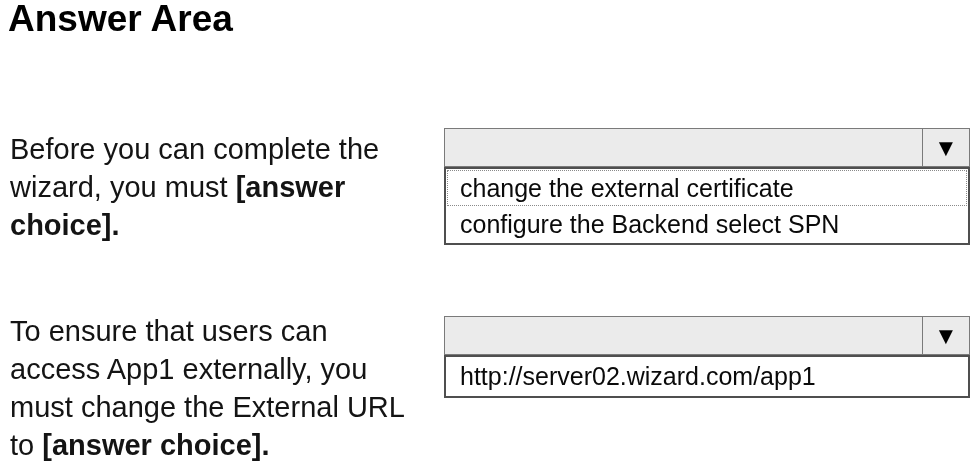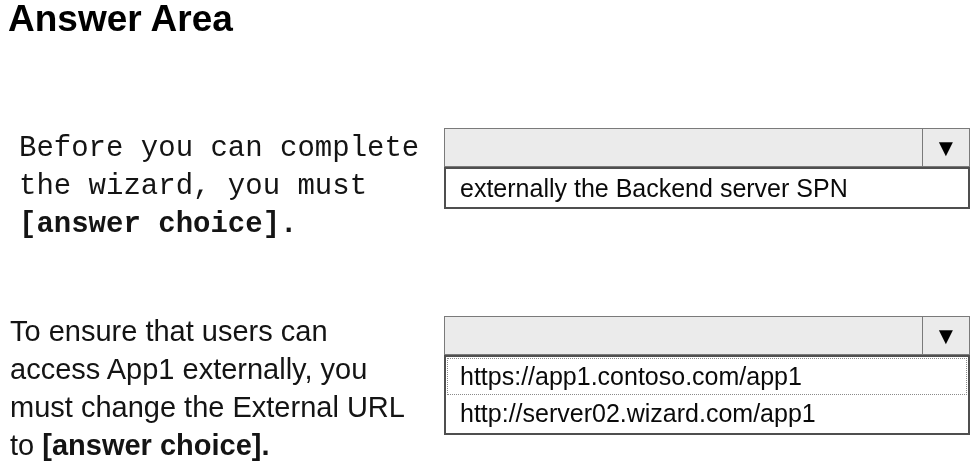--- a/index.html
+++ b/index.html
@@ -8,21 +8,21 @@
     background:#ffffff; font-family:"Liberation Sans", sans-serif; color:#111;
   }
   .page-title {
     position:absolute; left:8px; top:-2px;
     font-size:37px; font-weight:bold; color:#000; letter-spacing:0px;
   }
   .q-text {
     position:absolute; width:408px; font-size:29px; line-height:38px; color:#141414;
   }
   .q-text .bold { font-weight:bold; }
-  #q1-text { left:19px; top:130px;font-family:Liberation Mono, monospace; }
+  #q1-text { left:10px; top:130px; }
   #q2-text { left:10px; top:312px; }
 
   .control { position:absolute; left:444px; width:526px; }
   #q1-control { top:128px; }
   #q2-control { top:316px; }
 
   .combo {
     height:37px; background:#ebebeb; border:1px solid #7a7a7a;
     display:flex; align-items:stretch; cursor:default;
   }
@@ -51,30 +51,30 @@
 <div class="q-text" id="q1-text"><span>Before you can complete the wizard, you must </span><span class="bold">[answer choice].</span></div>
 
 <div class="control" id="q1-control">
   <div class="combo">
     <div class="combo-value"></div>
     <div class="combo-button">
       <span class="arrow-glyph">▼</span>
     </div>
   </div>
   <div class="listbox">
-    <div class="option">externally the Backend server SPN</div>
+    <div class="option focused">change the external certificate</div>
+    <div class="option">configure the Backend select SPN</div>
   </div>
 </div>
 
 <div class="q-text" id="q2-text"><span>To ensure that users can access App1 externally, you must change the External URL to </span><span class="bold">[answer choice].</span></div>
 
 <div class="control" id="q2-control">
   <div class="combo">
     <div class="combo-value"></div>
     <div class="combo-button">
       <span class="arrow-glyph">▼</span>
     </div>
   </div>
   <div class="listbox">
-    <div class="option focused">https://app1.contoso.com/app1</div>
     <div class="option">http://server02.wizard.com/app1</div>
   </div>
 </div>
 
 </body></html>

